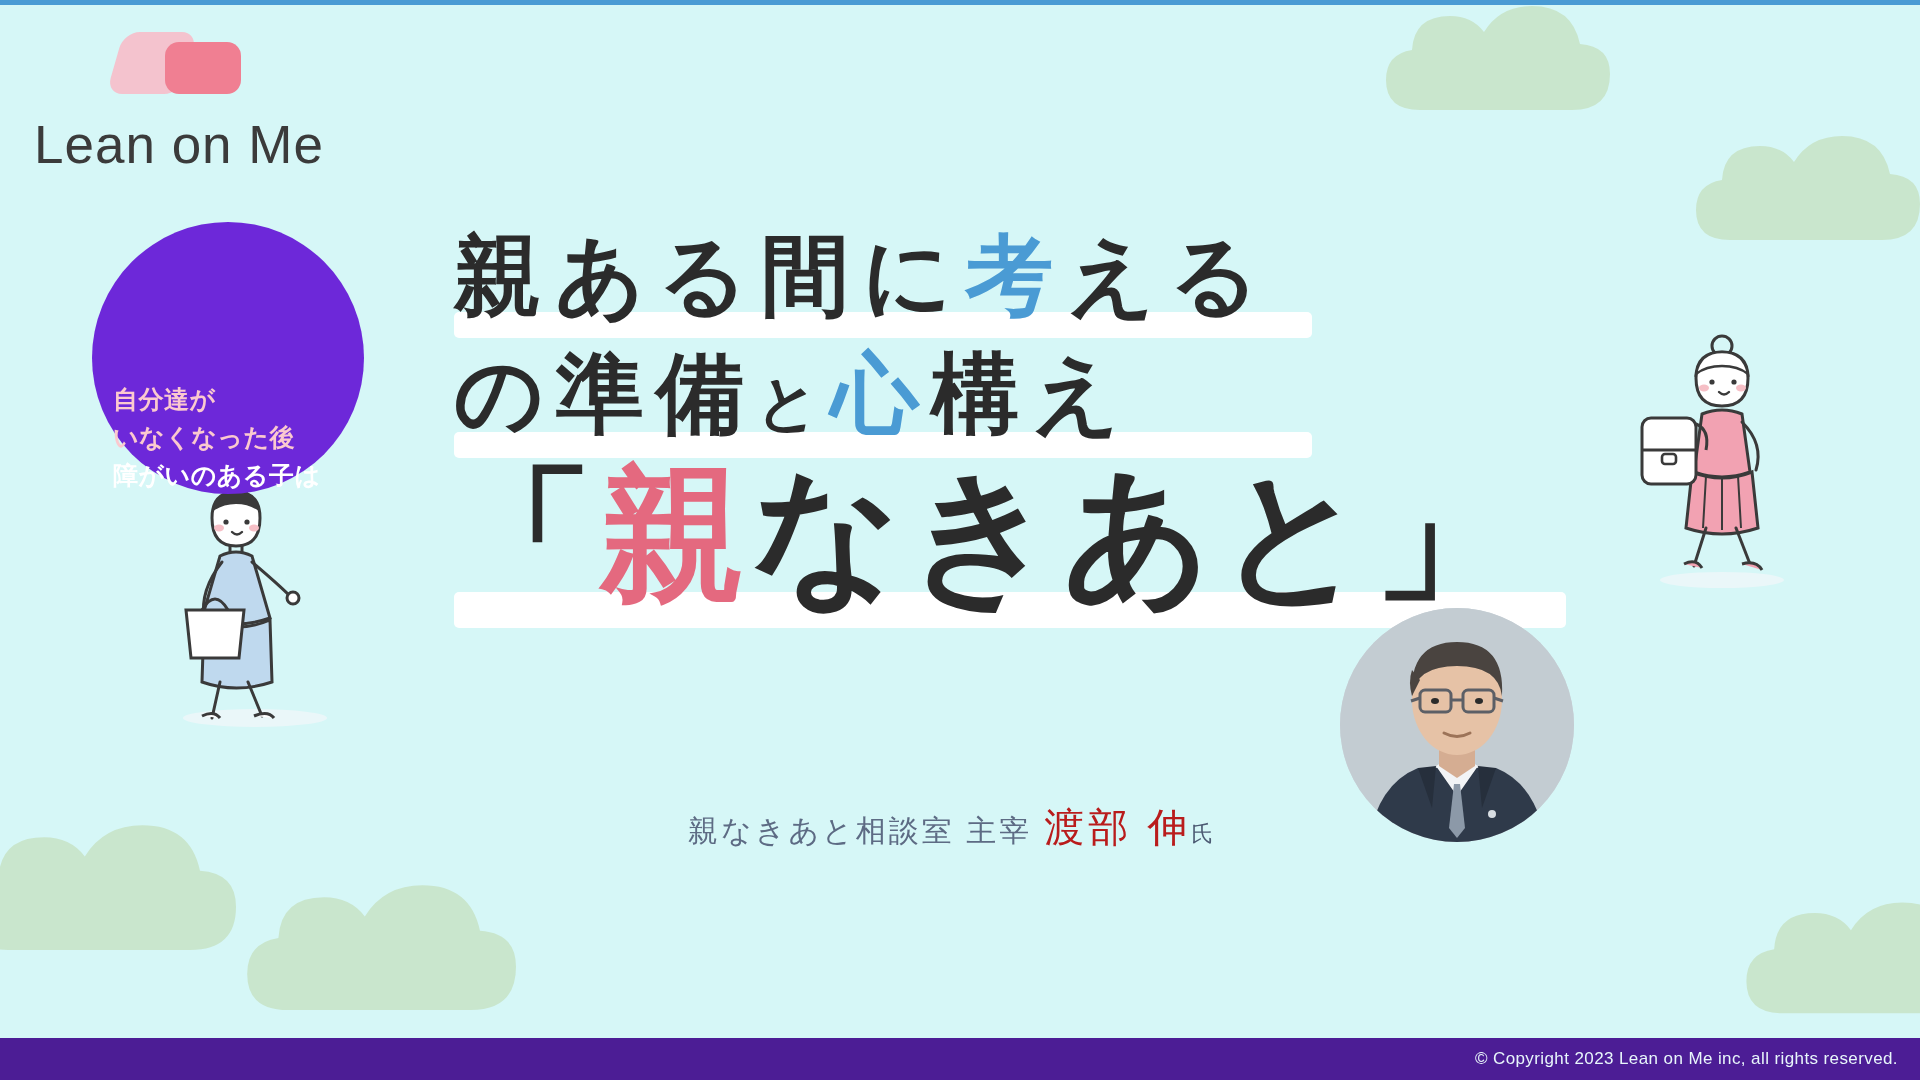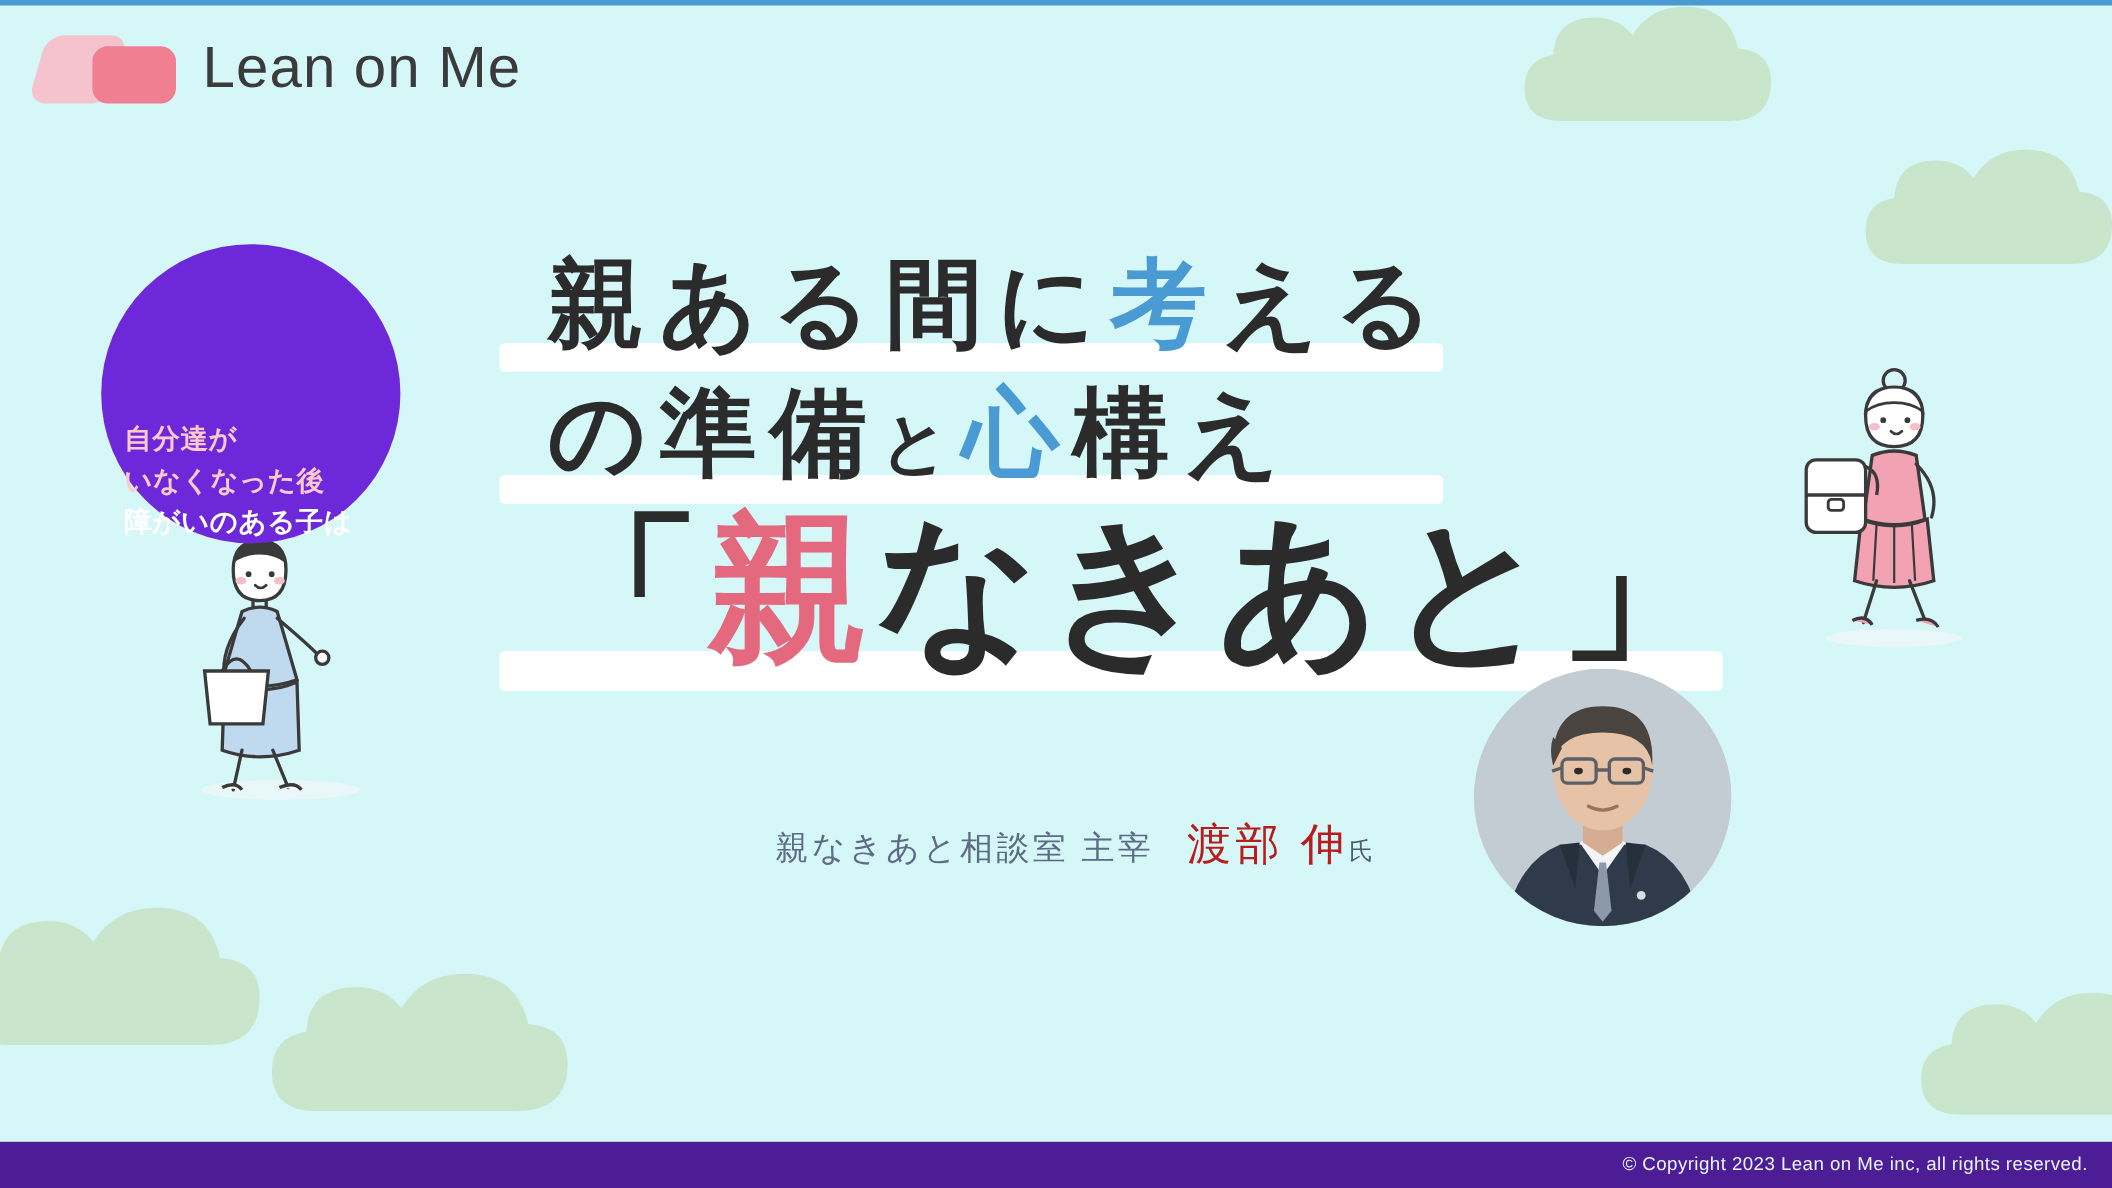--- a/index.html
+++ b/index.html
@@ -22,21 +22,21 @@
     background: #4a9bd4;
   }
   .edge-rule.top { top: 0; }
 
   
   .cloud { position: absolute; opacity: 1; }
 
   
   #logo {
     position: absolute; left: 34px; top: 26px;
-    display: flex; align-items: center; gap: 22px;
+    display: flex; align-items: center; gap: 22px; flex-direction: column;
   }
   #logo-mark { position: relative; width: 128px; height: 70px; }
   #logo-shape-back {
     position: absolute; left: 0; top: 6px;
     width: 74px; height: 62px;
     background: #f4c3ce;
     border-radius: 16px;
     transform: skewX(-16deg);
   }
   #logo-shape-front {
@@ -82,21 +82,21 @@
     width: 1140px;
   }
   .tline { position: relative; white-space: nowrap; line-height: 1; }
 
   .tline .band {
     position: absolute; left: 0; bottom: 0;
     background: #ffffff;
     border-radius: 5px;
     z-index: 0;
   }
-  .tline .chars { position: relative; z-index: 1; display: inline-block; margin-left: 44px; }
+  .tline .chars { position: relative; z-index: 1; display: inline-block; }
 
   
   #tline1 { height: 108px; margin-bottom: 10px; }
   #tline1 .chars {
     font-size: 88px; font-weight: 800;
     letter-spacing: 13px; color: #2b2b2b;
     padding-left: 6px;
   }
   #tline1 .band { left: 6px; width: 858px; height: 26px; bottom: 2px; }
 
@@ -116,25 +116,24 @@
     padding-left: 6px;
   }
   #tline3 .band { left: 6px; width: 858px; height: 26px; bottom: 4px; }
 
   .accent-blue { color: #4a9bd4; }
   .accent-pink { color: #e4697f; }
   .small-kana  { font-size: 0.70em; }
 
   
   #credit {
-    position: absolute; left: 688px; top: 740px;
-    display: flex; align-items: baseline; gap: 30px;
+    position: absolute; left: 688px; top: 800px;
+    display: flex; align-items: baseline; gap: 12px;
     color: #5d6b84;
     white-space: nowrap;
-    margin-left: 17px;
   }
   #credit-org  { font-size: 30px; letter-spacing: 3px; font-weight: 400; }
   #credit-name { font-size: 40px; letter-spacing: 4px; font-weight: 400; color: #b91c1c; }
   #credit-suffix { font-size: 22px; letter-spacing: 1px; color: #4c5a73; }
 
   
   #speaker-photo {
     position: absolute; left: 1340px; top: 608px;
     width: 234px; height: 234px;
     border-radius: 50%;

